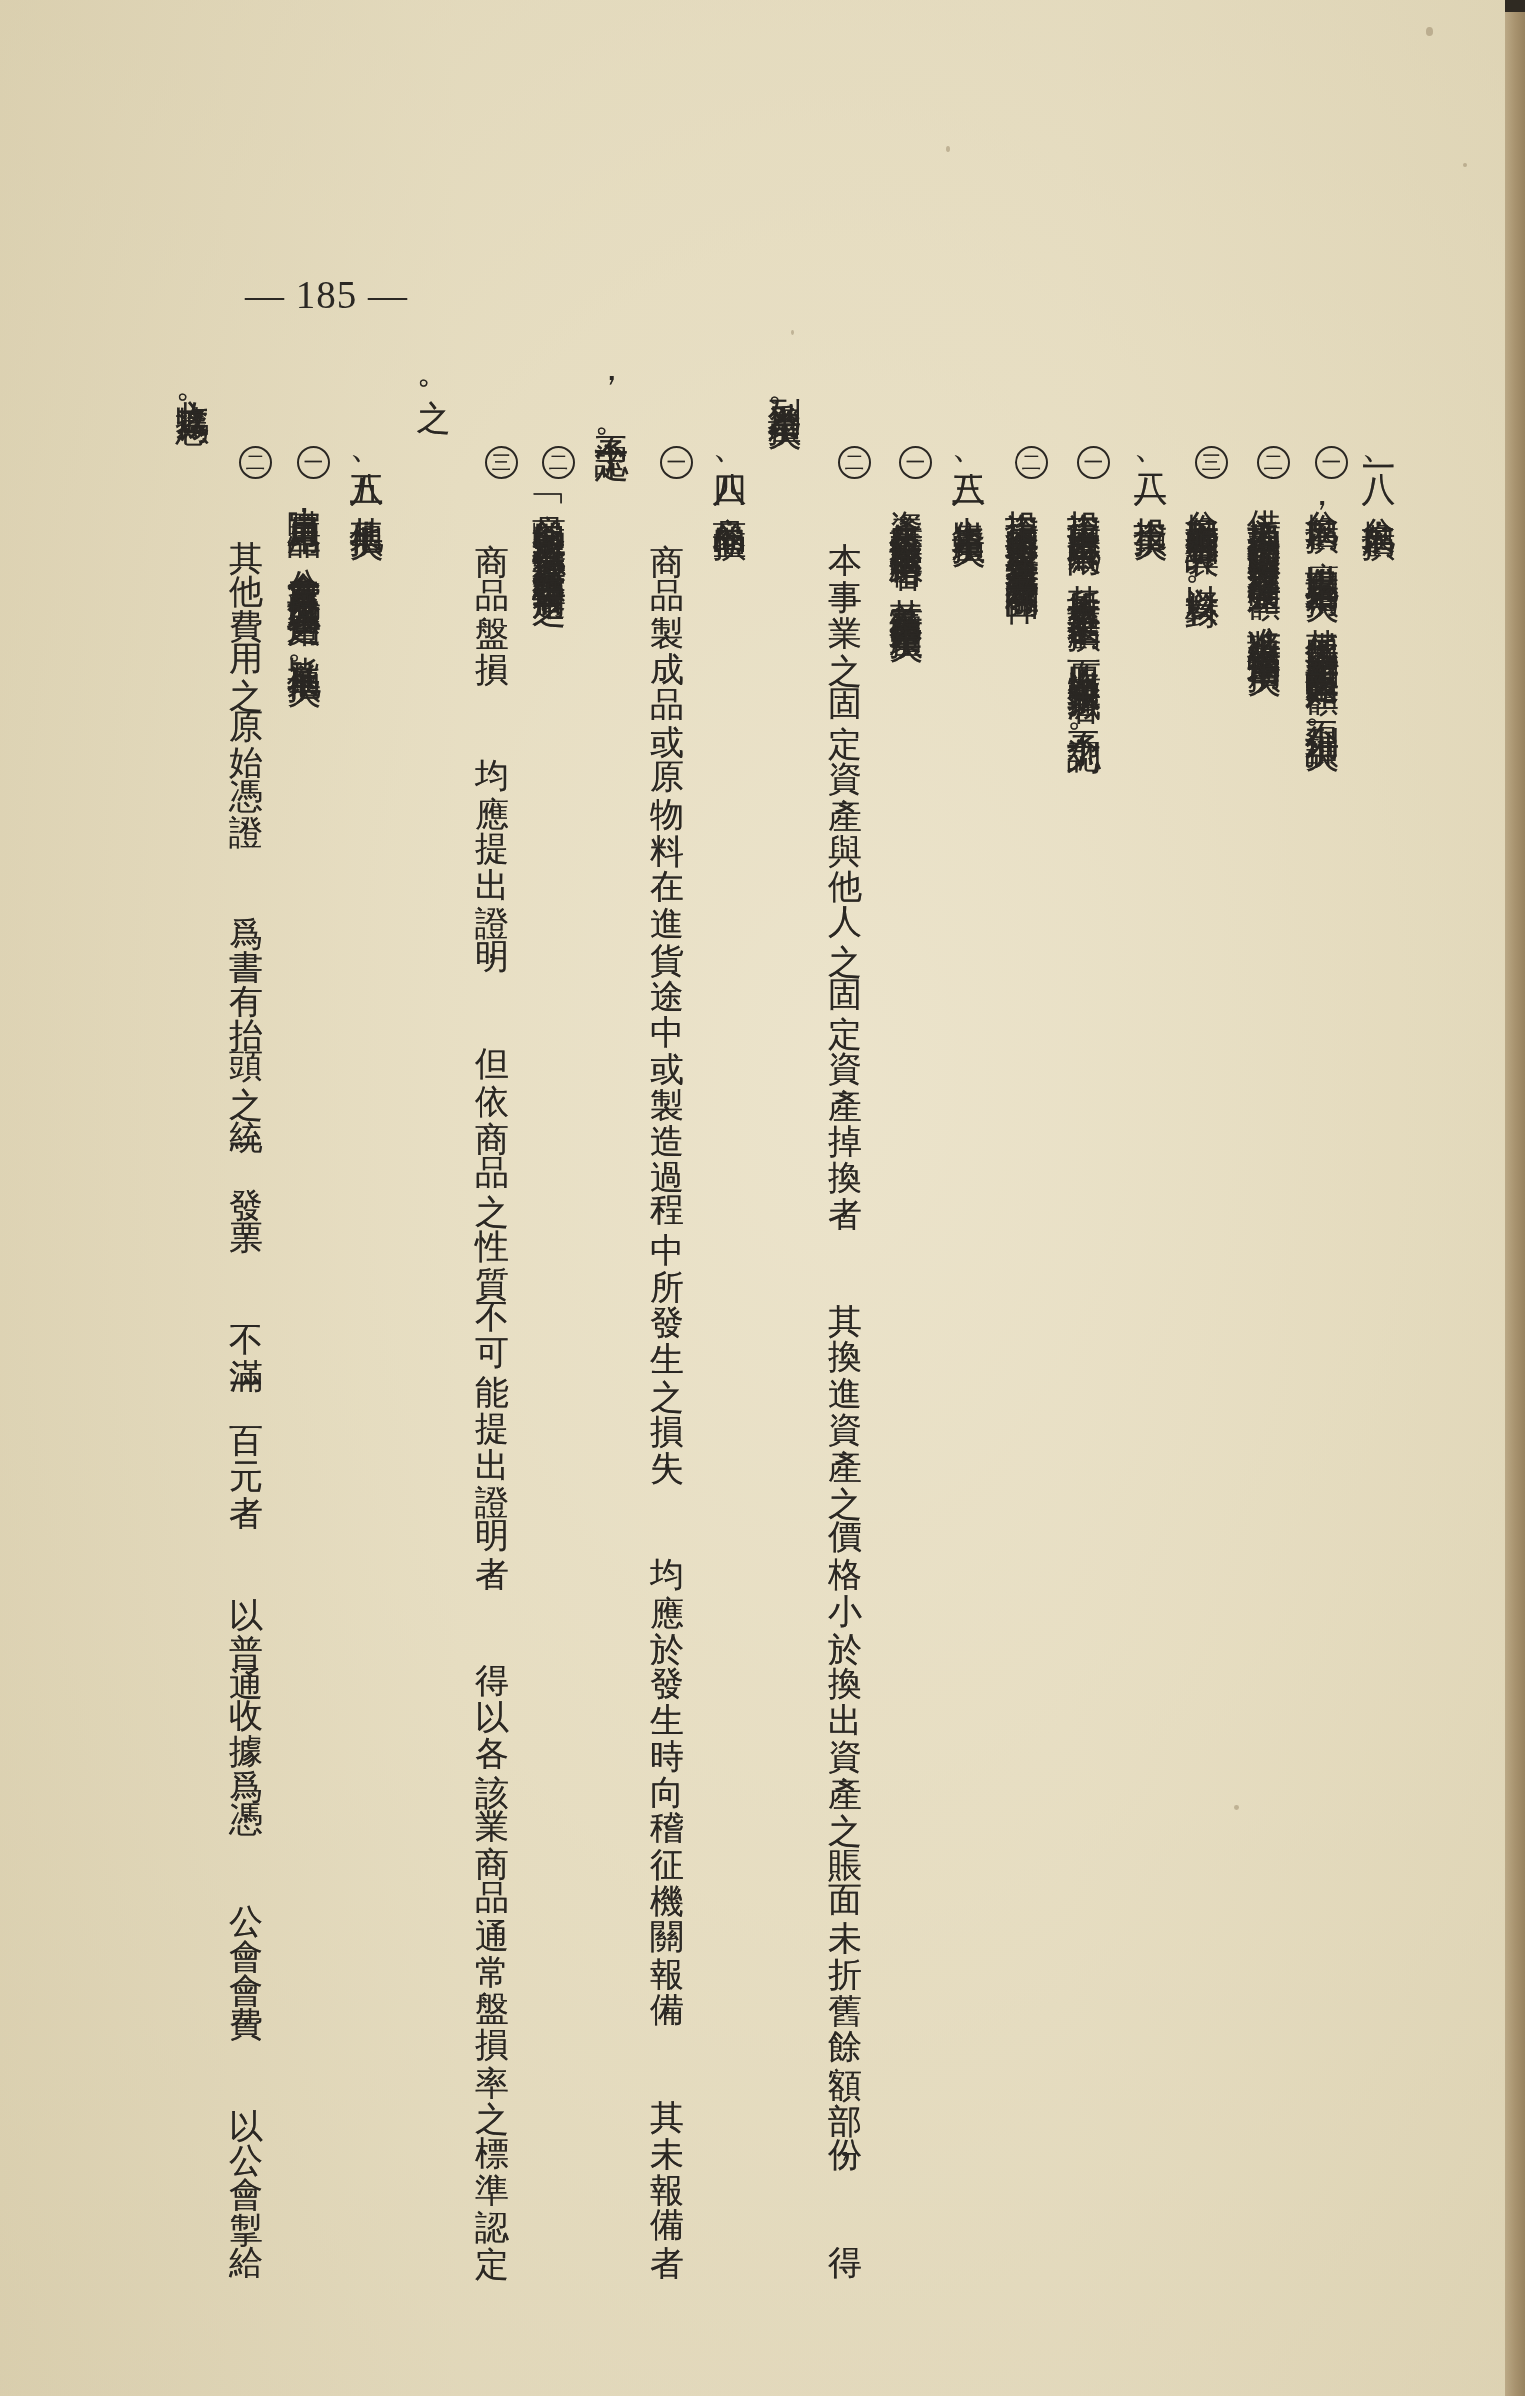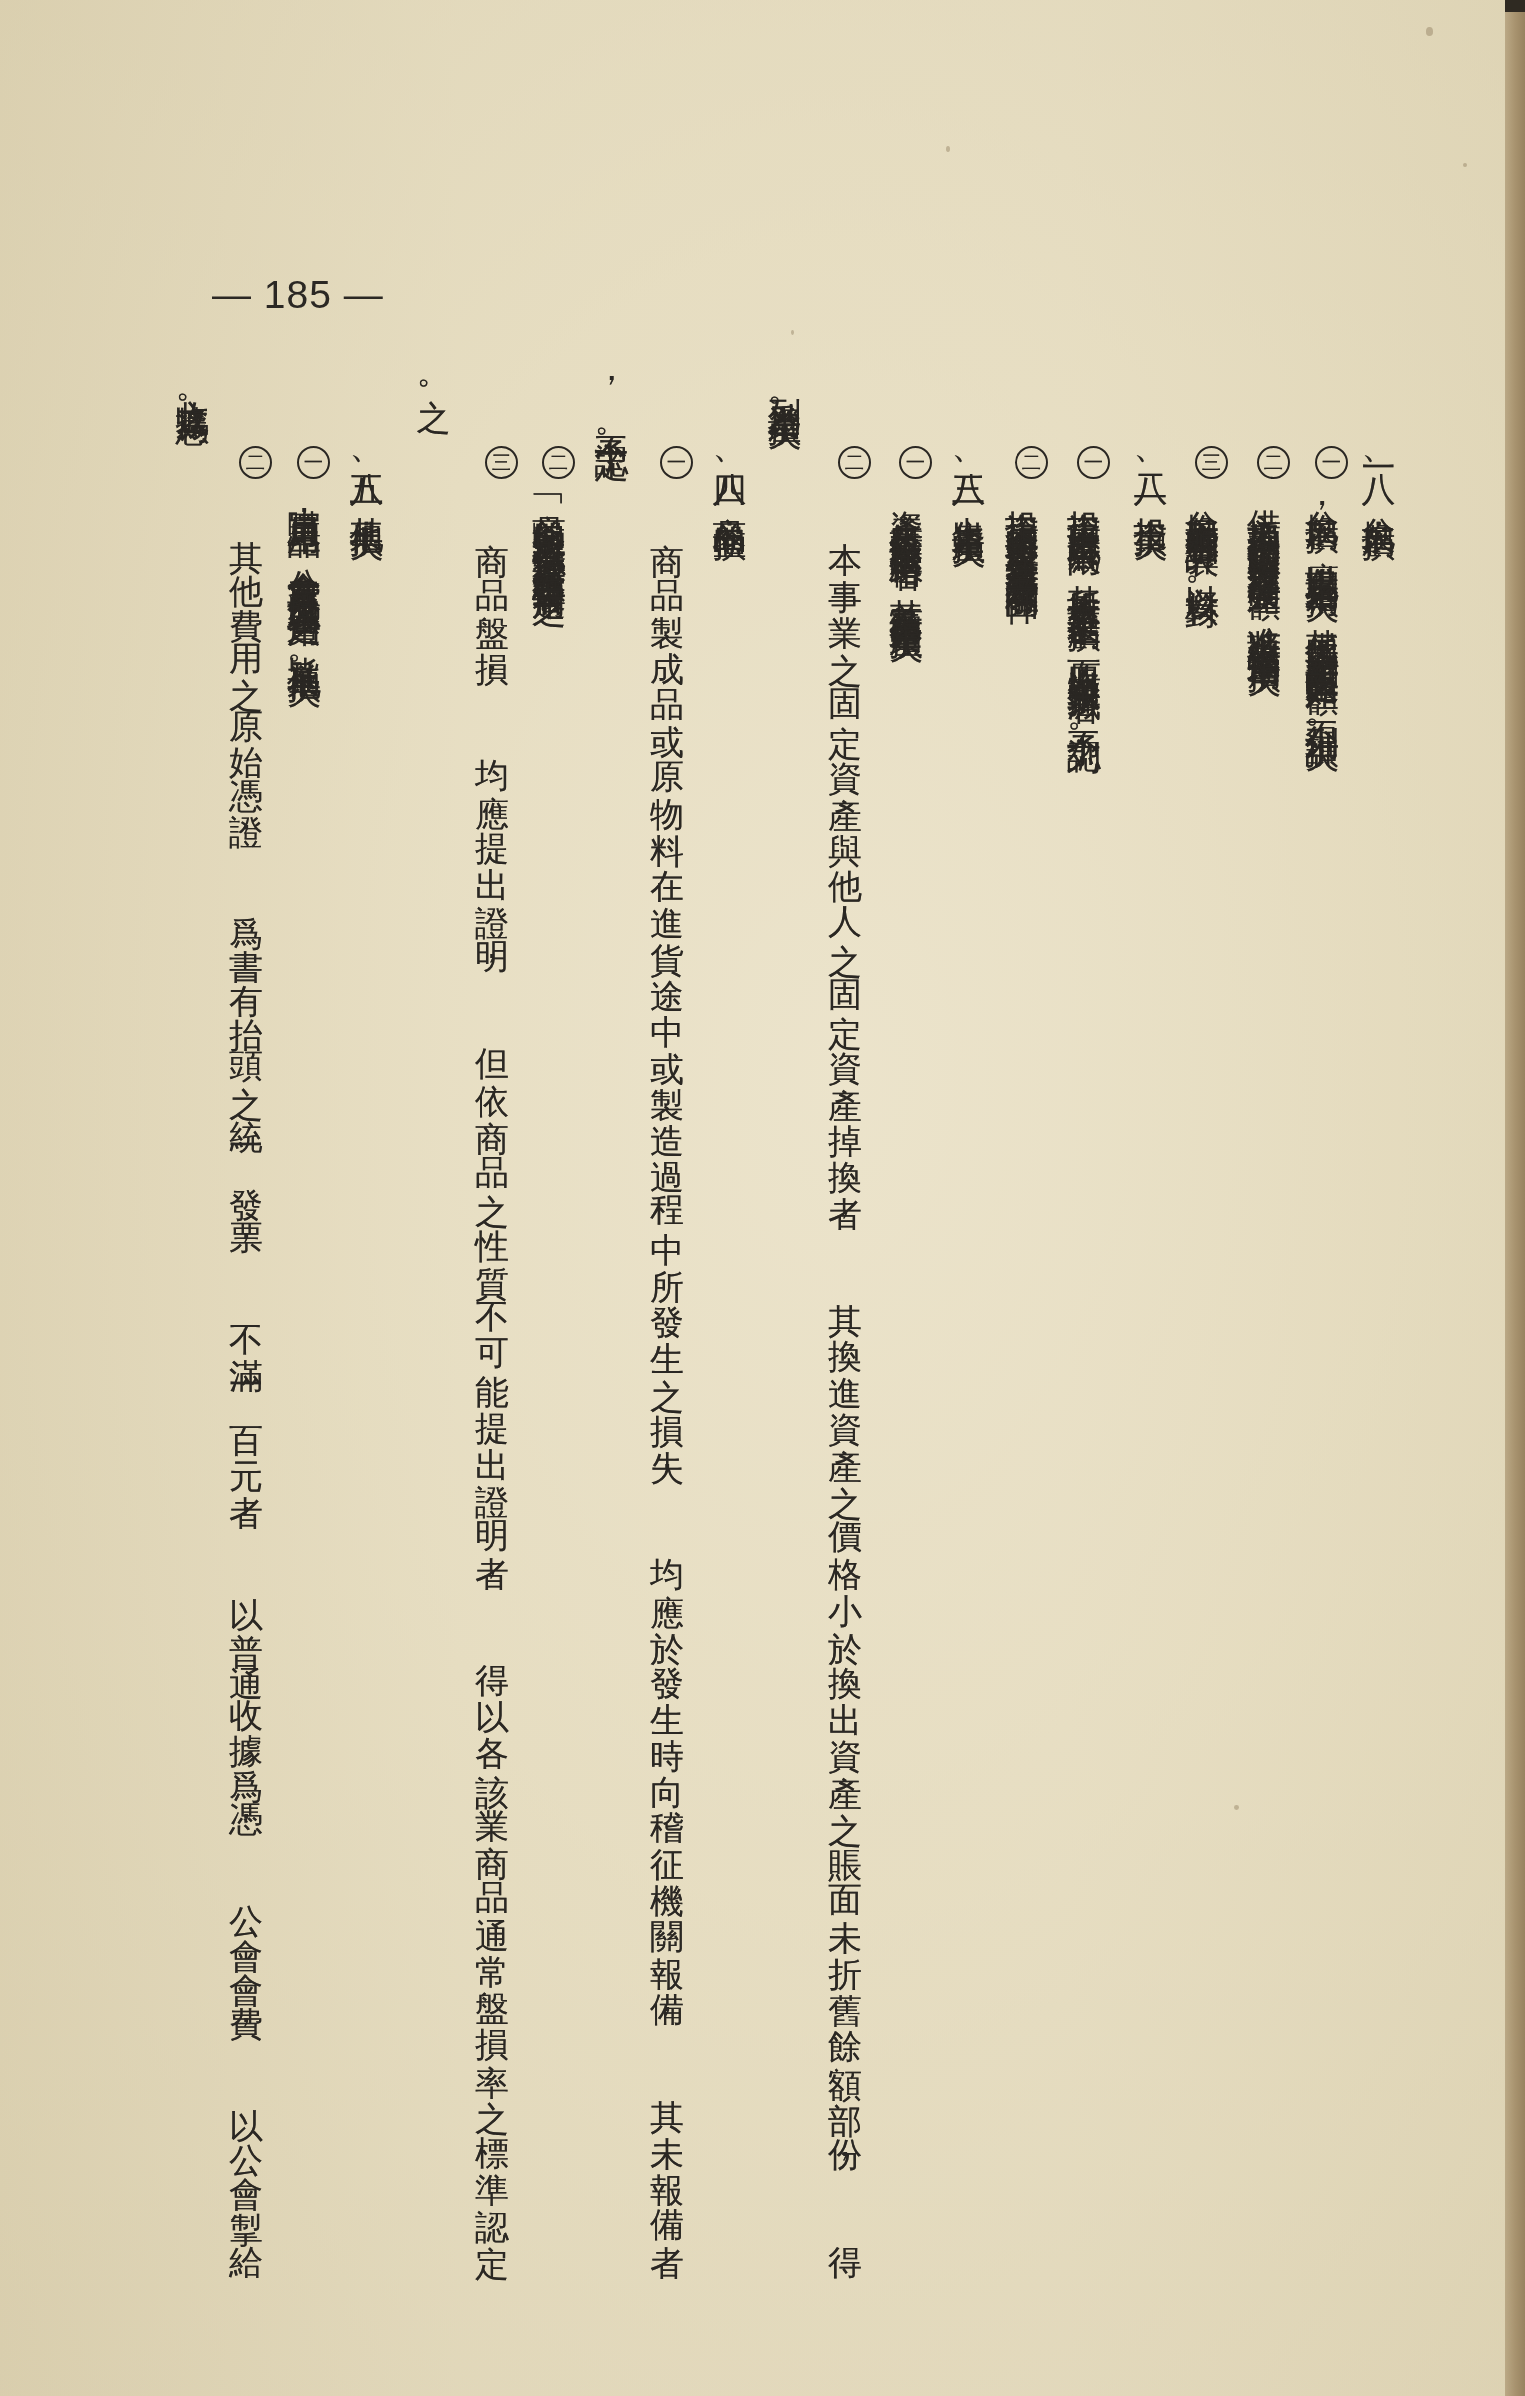--- a/index.html
+++ b/index.html
@@ -38,28 +38,28 @@
     height: 11.6px;
     background: #2f2a22;
   }
   .speck {
     position: absolute;
     border-radius: 50%;
     background: rgba(120, 100, 70, 0.35);
   }
   .pagenum {
     position: absolute;
-    left: 212px;
+    left: 224px;
     top: 270px;
     width: 184px;
     height: 49px;
-    font-family: Liberation Sans, sans-serif;
+    font-family: Liberation Serif, serif;
     font-size: 39px;
     line-height: 49px;
-    text-align: left;
+    text-align: right;
     color: #2b2824;
     white-space: nowrap;
     letter-spacing: 1px;
   }
   .col {
     position: absolute;
     writing-mode: vertical-rl;
     width: 43px;
     height: 1853px;
     font-size: 34px;

